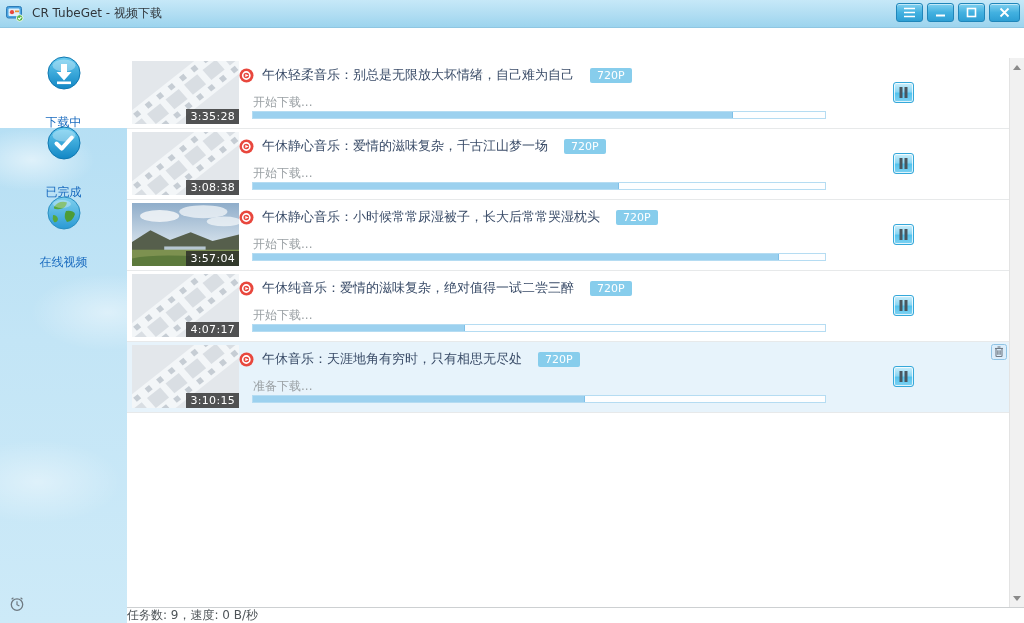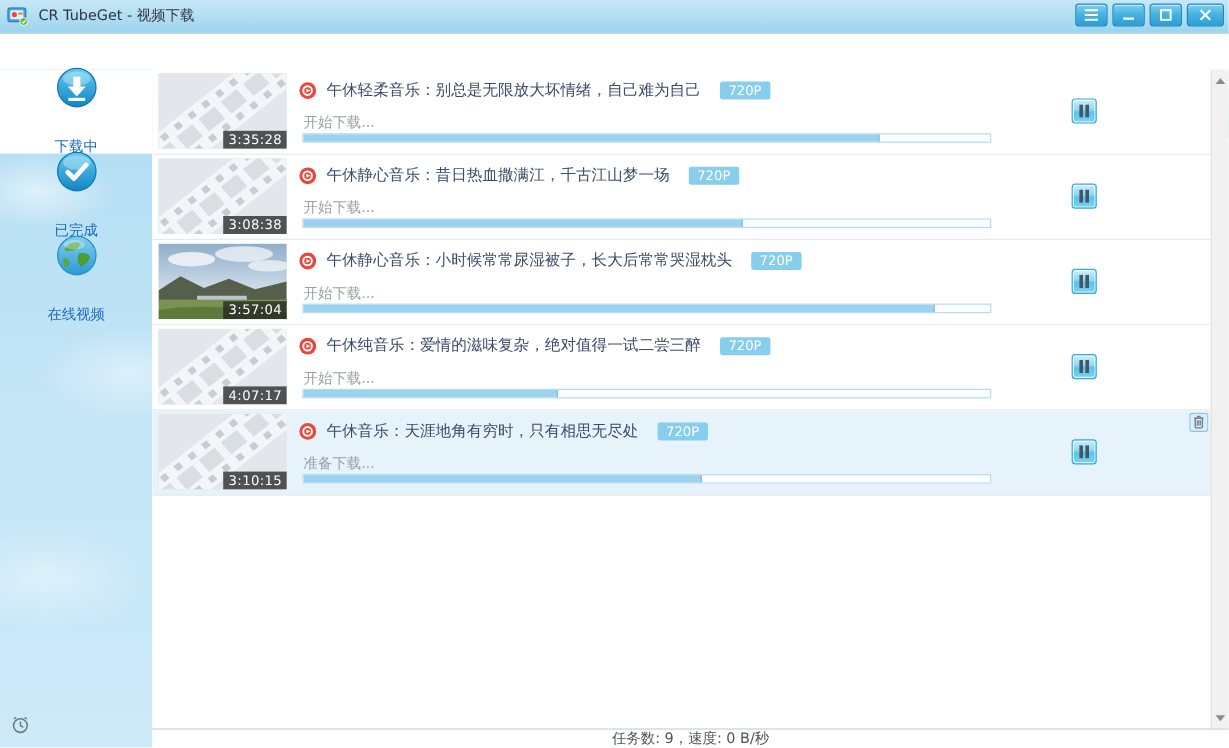--- a/index.html
+++ b/index.html
@@ -81,21 +81,21 @@
   .main{position:absolute;left:127px;top:58px;right:14px;bottom:16px;background:#fff;overflow:hidden;}
   .row{position:relative;height:70px;border-bottom:1px solid #e7e9ea;background:#fff;}
   .row.highlighted{background:#e7f3fb;}
   .thumb{position:absolute;left:5px;top:3px;width:107px;height:63px;overflow:hidden;background:#e3e7eb;}
   .thumb-art{position:absolute;inset:0;display:block;}
   .thumb-art svg{display:block;}
   .duration{
     position:absolute;right:0;bottom:0;background:rgba(38,38,38,.78);
     color:#fff;font-size:11px;padding:0 4px;line-height:15px;letter-spacing:.3px;text-align:right;
   }
-  .row-line1{position:absolute;left:122px;top:8px;display:flex;align-items:center;text-align:center;}
+  .row-line1{position:absolute;left:112px;top:8px;display:flex;align-items:center;text-align:center;}
   .src-icon{display:flex;margin-right:8px;}
   .row-title{font-size:13px;color:#3a4c68;white-space:nowrap;}
   .quality{margin-left:16px;background:#87cdec;color:#fff;font-size:11px;padding:1px 7px;border-radius:2px;}
   .row-status{position:absolute;left:126px;top:36px;font-size:12px;color:#9aa0a4;}
   .progress{position:absolute;left:125px;top:53px;width:574px;height:8px;border:1px solid #b5dcf2;background:#fdfeff;box-sizing:border-box;}
   .progress-fill{height:100%;background:#9cd1ef;border-right:1px solid #7fc0e8;box-sizing:border-box;}
   .pause-btn{
     position:absolute;right:96px;top:24px;width:21px;height:21px;border-radius:3px;padding:0;
     border:1px solid #35a8da;
     background:linear-gradient(180deg,#cdeffb 0%,#8cd7f4 45%,#55c4ee 55%,#7fd2f2 100%);
@@ -109,21 +109,21 @@
   .scrollbar{position:absolute;right:0;top:58px;bottom:16px;width:14px;background:#f1f1f1;border-left:1px solid #e3e3e3;}
   .sb-arrow{position:absolute;left:0;width:14px;height:14px;display:flex;align-items:center;justify-content:center;cursor:pointer;}
   .sb-arrow.up{top:2px;}
   .sb-arrow.down{bottom:2px;}
   .tri-up{width:0;height:0;border-left:4px solid transparent;border-right:4px solid transparent;border-bottom:5px solid #8a8a8a;}
   .tri-down{width:0;height:0;border-left:4px solid transparent;border-right:4px solid transparent;border-top:5px solid #8a8a8a;}
 
   
   .statusbar{
     position:absolute;left:127px;right:0;bottom:0;height:15px;background:#fff;
-    border-top:1px solid #cdd0d2;text-align:center;font-size:12px;color:#4e5458;line-height:15px;
+    border-top:1px solid #cdd0d2;text-align:left;font-size:12px;color:#4e5458;line-height:15px;
   }
 </style>
 </head>
 <body>
 
 <div class="app">
 
   <div class="titlebar">
     <span class="app-icon">
       <svg width="18" height="16" viewBox="0 0 18 16">
@@ -403,21 +403,21 @@
       <span class="duration">3:08:38</span>
     </span>
     <span class="row-line1">
       <span class="src-icon">
         <svg width="15" height="15" viewBox="0 0 15 15">
           <circle cx="7.5" cy="7.5" r="7" fill="#e8473d"></circle>
           <circle cx="7.3" cy="7.5" r="3.6" fill="none" stroke="#fff" stroke-width="1.6"></circle>
           <path d="M6.3 5.9l3.4 1.6-3.4 1.6z" fill="#fff"></path>
         </svg>
       </span>
-      <span class="row-title">午休静心音乐：昔日热血撒满江，千古江山梦一场</span>
+      <span class="row-title">午休静心音乐：爱情的滋味复杂，千古江山梦一场</span>
       <span class="quality">720P</span>
     </span>
     <span class="row-status">开始下载...</span>
     <span class="progress">
       <span class="progress-fill" style="display: block; width: 64%;"></span>
     </span>
     <button class="pause-btn">
       <svg width="9" height="11" viewBox="0 0 9 11">
               <rect x="0.5" y="0" width="3" height="11" fill="#49565f"></rect>
               <rect x="5.5" y="0" width="3" height="11" fill="#49565f"></rect>

